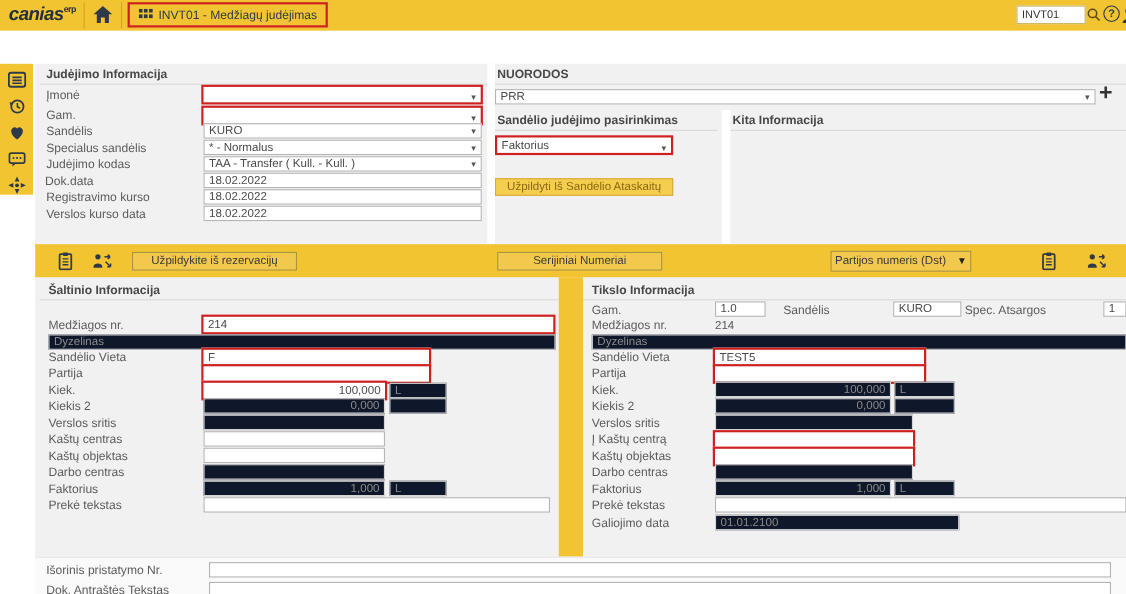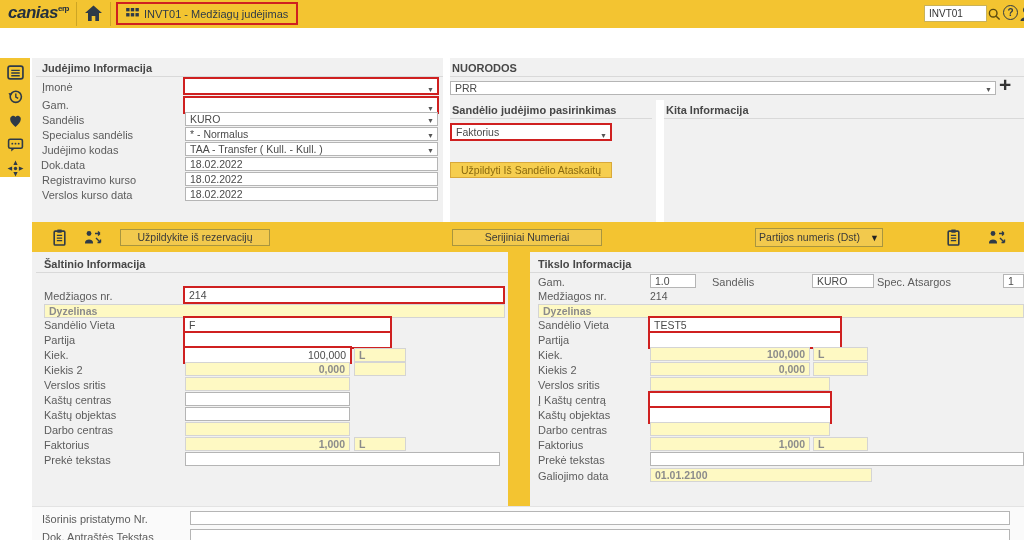--- a/index.html
+++ b/index.html
@@ -27,21 +27,21 @@
   .footerbg{position:absolute;left:32px;top:506px;width:992px;height:34px;background:#fafafa;border-top:1px solid #e3e3e3;}
   .wsep{position:absolute;background:#ffffff;}
   .line{position:absolute;height:1px;background:#d9d9d9;}
   
   .hdr{position:absolute;font-size:11px;font-weight:bold;color:#474747;white-space:nowrap;}
   .lbl{position:absolute;font-size:11px;color:#5c5c5c;white-space:nowrap;}
   .ro{position:absolute;font-size:10.5px;color:#555;white-space:nowrap;}
   
   .fld{position:absolute;background:#fff;border:1px solid #b5b5b5;height:14px;font-size:10.5px;color:#4a4a4a;
        padding:0 4px;line-height:12px;white-space:nowrap;overflow:hidden;}
-  .dis{background:#fef9c3;border-color:#d4d4d4;color:#8b8b8b;font-weight:bold;}
+  .dis{background:#0f172a;border-color:#d4d4d4;color:#8b8b8b;}
   .num{text-align:right;}
   .redb{border:2px solid #CF2020;height:18px;line-height:14px;}
   .sel{padding-right:14px;}
   .sel::after{content:"▼";position:absolute;right:3px;top:2px;font-size:7px;color:#555;}
   .sel.redb::after{top:4px;}
   
   .toolbar{position:absolute;left:32px;top:222px;width:992px;height:30px;background:#F3C431;}
   .ybtn{position:absolute;background:#f2c94d;border:1px solid #a8953f;color:#3a3a3a;font-size:10.5px;
         text-align:center;height:17px;line-height:15px;cursor:pointer;white-space:nowrap;}
   .obtn{position:absolute;background:#f6ce4f;border:1px solid #d9a93a;color:#8a6a10;font-size:10.5px;

